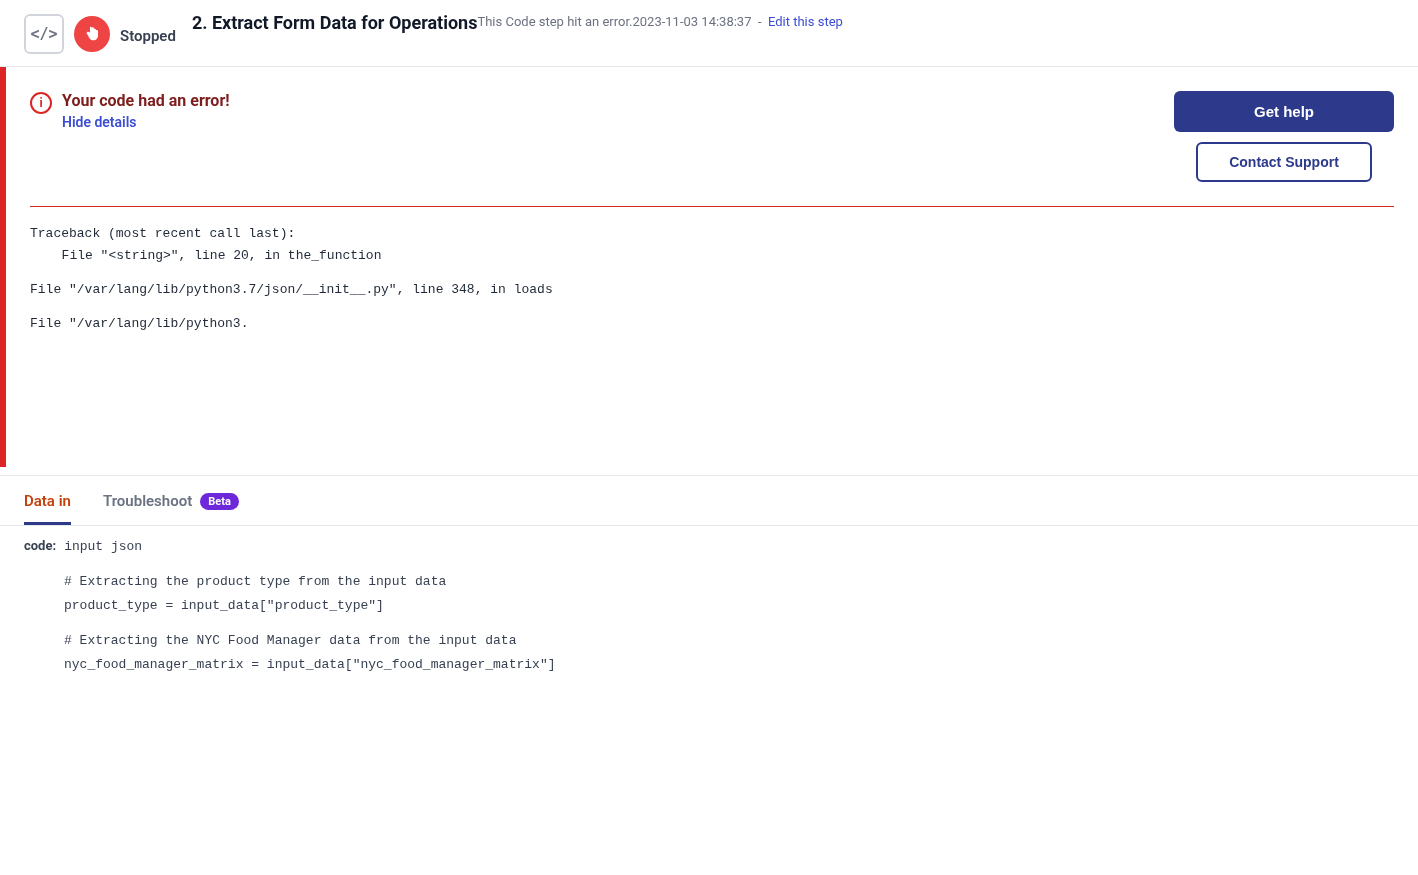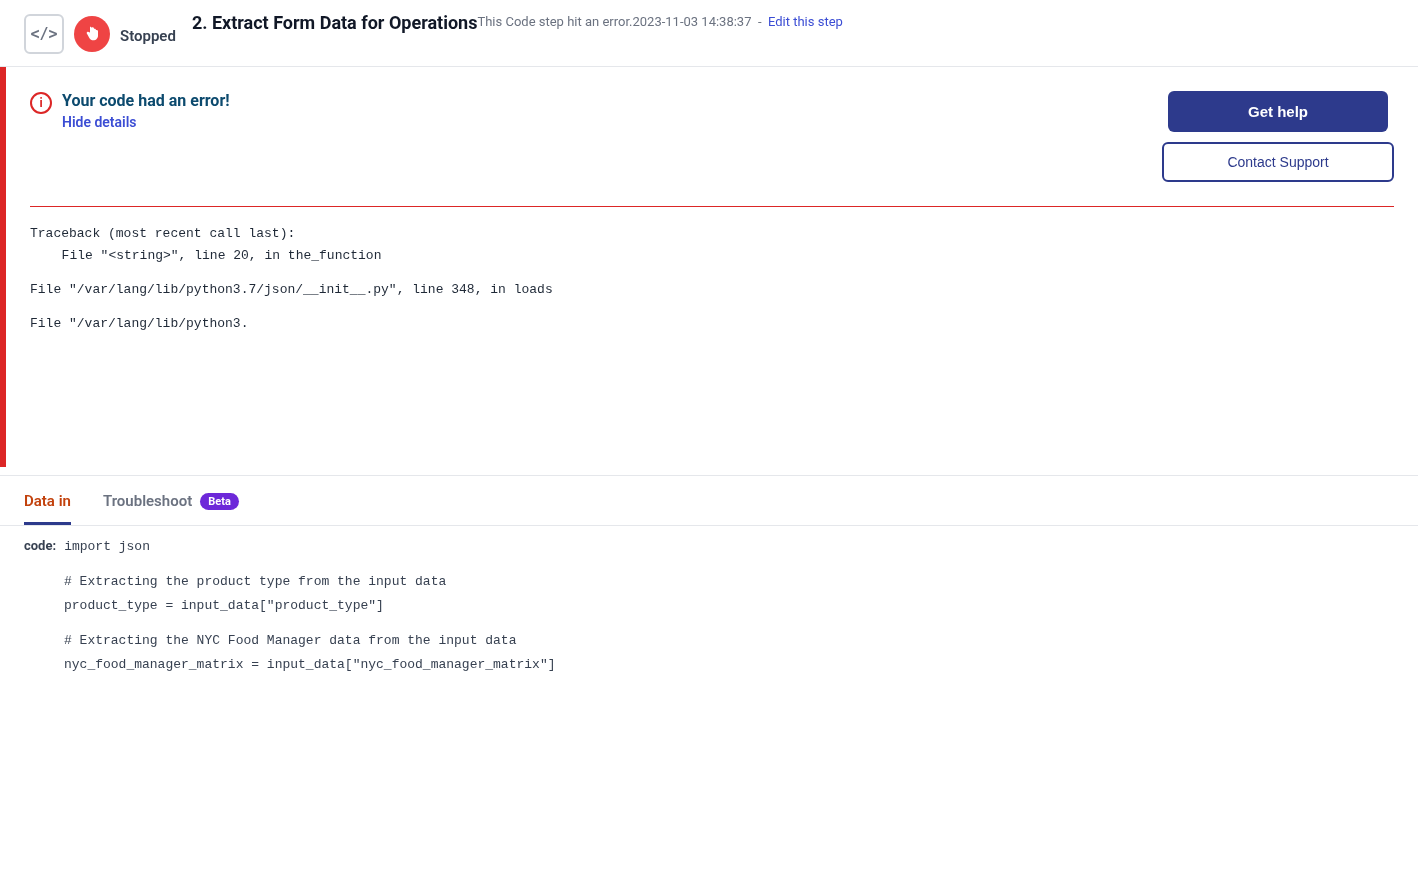--- a/index.html
+++ b/index.html
@@ -124,21 +124,21 @@
       margin-top: 1px;
     }
     .error-title-block {
       display: flex;
       flex-direction: column;
       gap: 4px;
     }
     .error-title {
       font-size: 16px;
       font-weight: 700;
-      color: #0c4a6e;
+      color: #7f1d1d;
     }
     .hide-details-link {
       color: #3b4dd4;
       font-size: 14px;
       font-weight: 600;
       text-decoration: none;
       cursor: pointer;
     }
 
     .action-buttons {
@@ -160,23 +160,23 @@
       width: 220px;
     }
 
     .btn-contact-support {
       background: white;
       color: #2d3a8c;
       border: 2px solid #2d3a8c;
       border-radius: 6px;
       padding: 10px 20px;
       font-size: 14px;
-      font-weight: 400;
+      font-weight: 700;
       cursor: pointer;
-      width: 232px;
+      width: 176px;
     }
 
     .error-divider {
       border: none;
       border-top: 1px solid #dc2626;
       margin: 24px 0 16px 0;
     }
 
     .traceback-section {
       font-family: 'Courier New', Courier, monospace;
@@ -358,21 +358,21 @@
           <span>Troubleshoot</span>
           <span class="beta-badge">Beta</span>
         </span>
       </a>
     </div>
 
 
     <div class="code-section">
       <div class="code-line">
         <span class="code-label">code:</span>
-        <span class="code-content">import json</span>
+        <span class="code-content">input json</span>
       </div>
       <div class="code-block code-gap">
         <div class="code-content"># Extracting the product type from the input data</div>
         <div class="code-content">product_type = input_data["product_type"]</div>
       </div>
       <div class="code-block code-gap">
         <div class="code-content"># Extracting the NYC Food Manager data from the input data</div>
         <div class="code-content">nyc_food_manager_matrix = input_data["nyc_food_manager_matrix"]</div>
       </div>
     </div>

